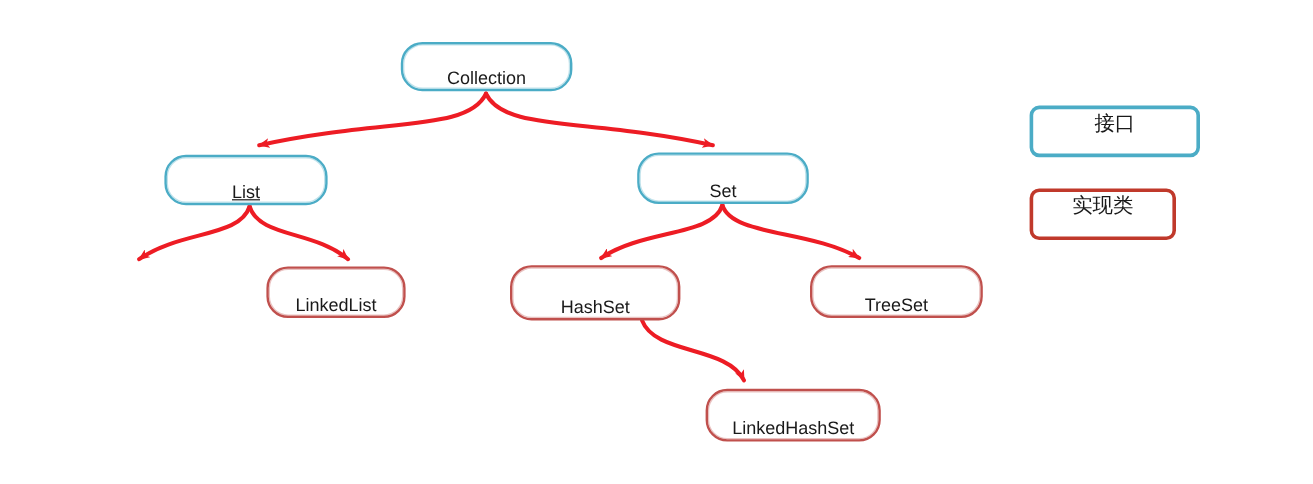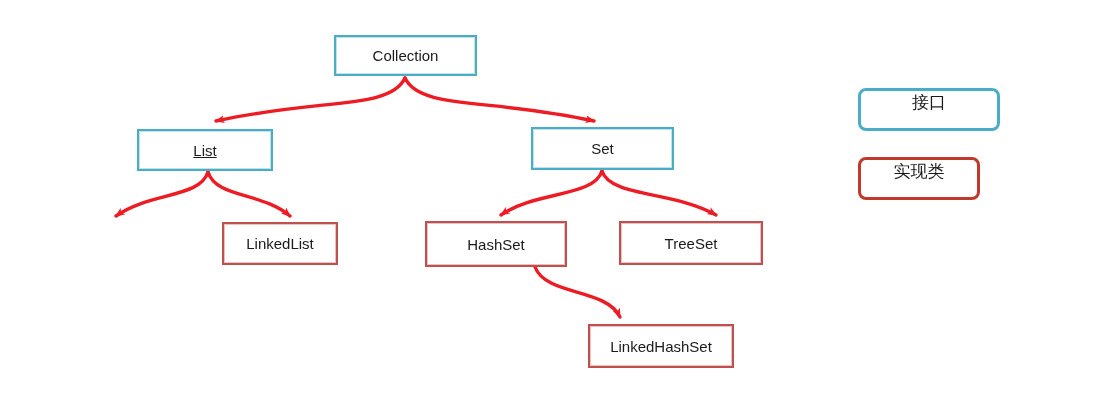--- a/index.html
+++ b/index.html
@@ -18,23 +18,23 @@
   #edge-layer {
     position: absolute;
     left: 0; top: 0;
     width: 1094px;
     height: 403px;
   }
   .node {
     position: absolute;
     box-sizing: border-box;
     background: #ffffff;
-    border-radius: 0;
+    border-radius: 18px;
     display: flex;
-    align-items: center;
+    align-items: flex-end;
     justify-content: center;
     font-size: 15px;
     color: var(--text, #1a1a1a);
   }
   .node.interface {
     border: 2.5px solid var(--interface-border, #4BACC6);
     box-shadow: inset 0 0 0 1px rgba(75,172,198,0.35);
   }
   .node.impl {
     border: 2.5px solid var(--class-border, #C0504D);
@@ -97,21 +97,21 @@
 
 
   <div class="node impl" style="left:222px; top:222px; width:116px; height:43px;">
     <span>LinkedList</span>
   </div>
 
   <div class="node impl" style="left:425px; top:221px; width:142px; height:46px;">
     <span>HashSet</span>
   </div>
 
-  <div class="node impl" style="left:619px; top:221px; width:144px; height:44px;">
+  <div class="node impl" style="left:675px; top:221px; width:144px; height:44px;">
     <span>TreeSet</span>
   </div>
 
   <div class="node impl" style="left:588px; top:324px; width:146px; height:44px;">
     <span>LinkedHashSet</span>
   </div>
 
   <div class="legend-box interface" style="left:858px; top:88px; width:142px; height:43px;">
     <span>接口</span>
   </div>

